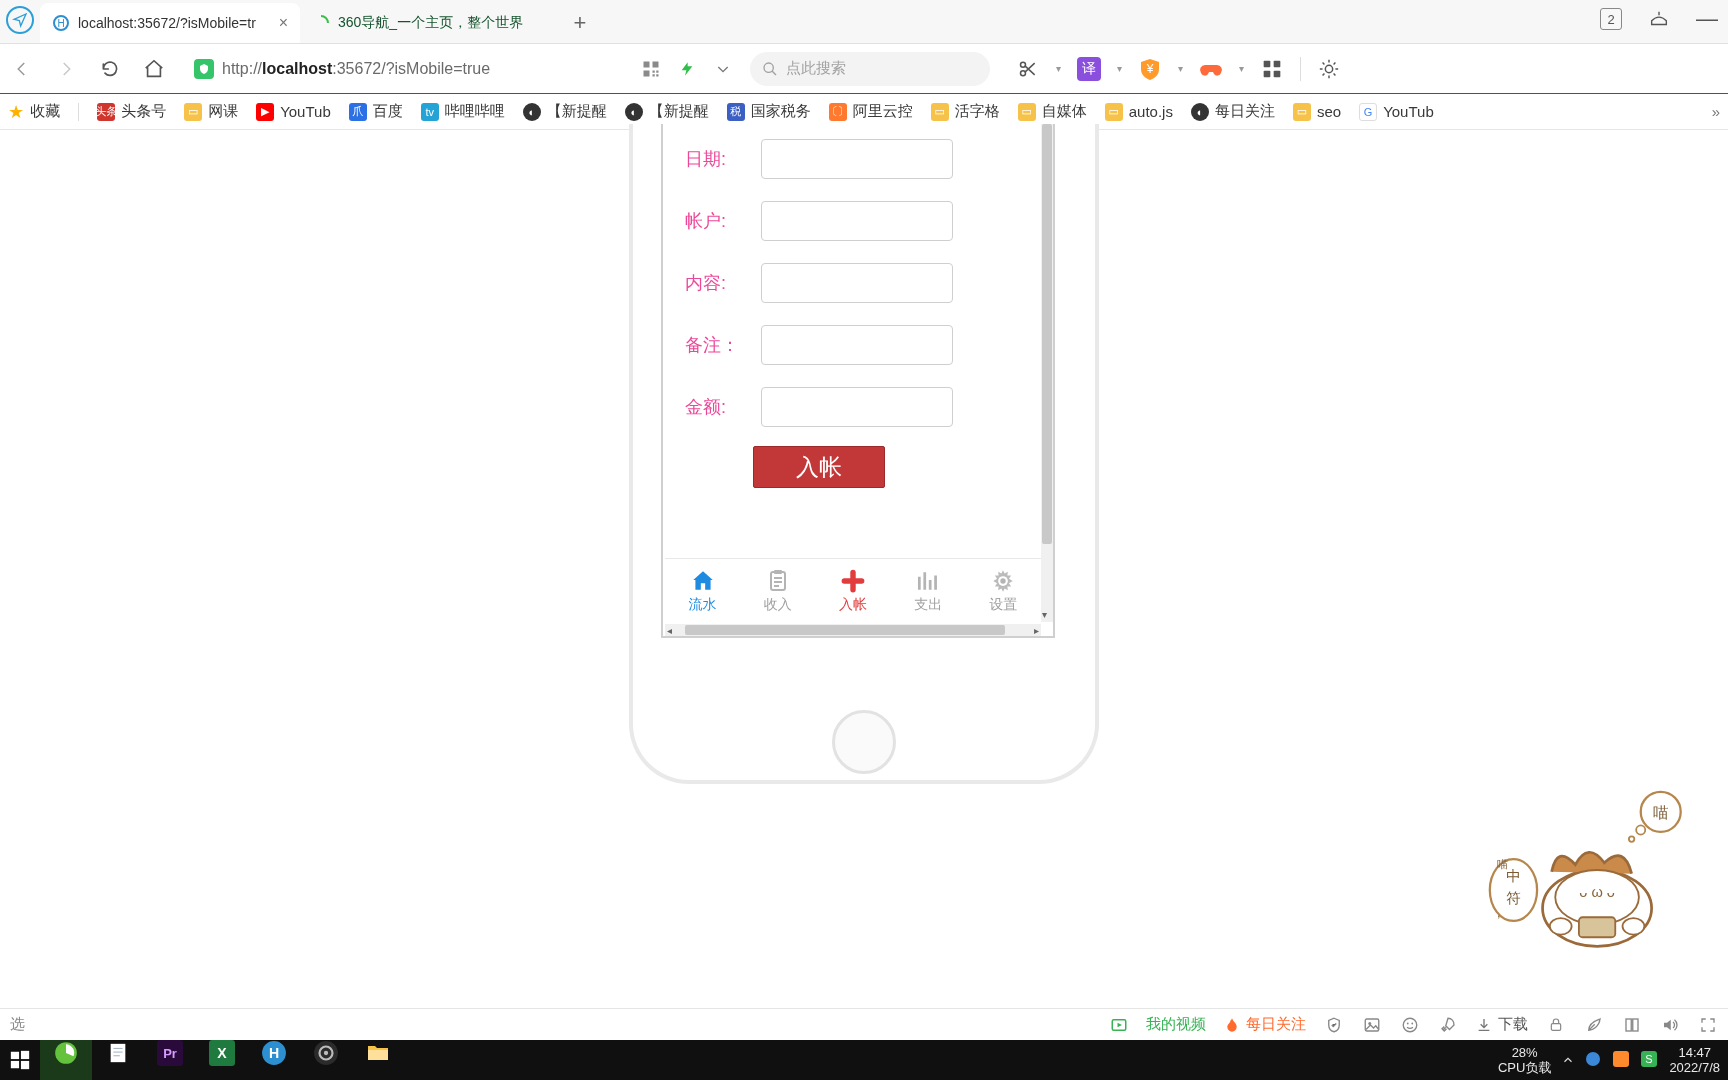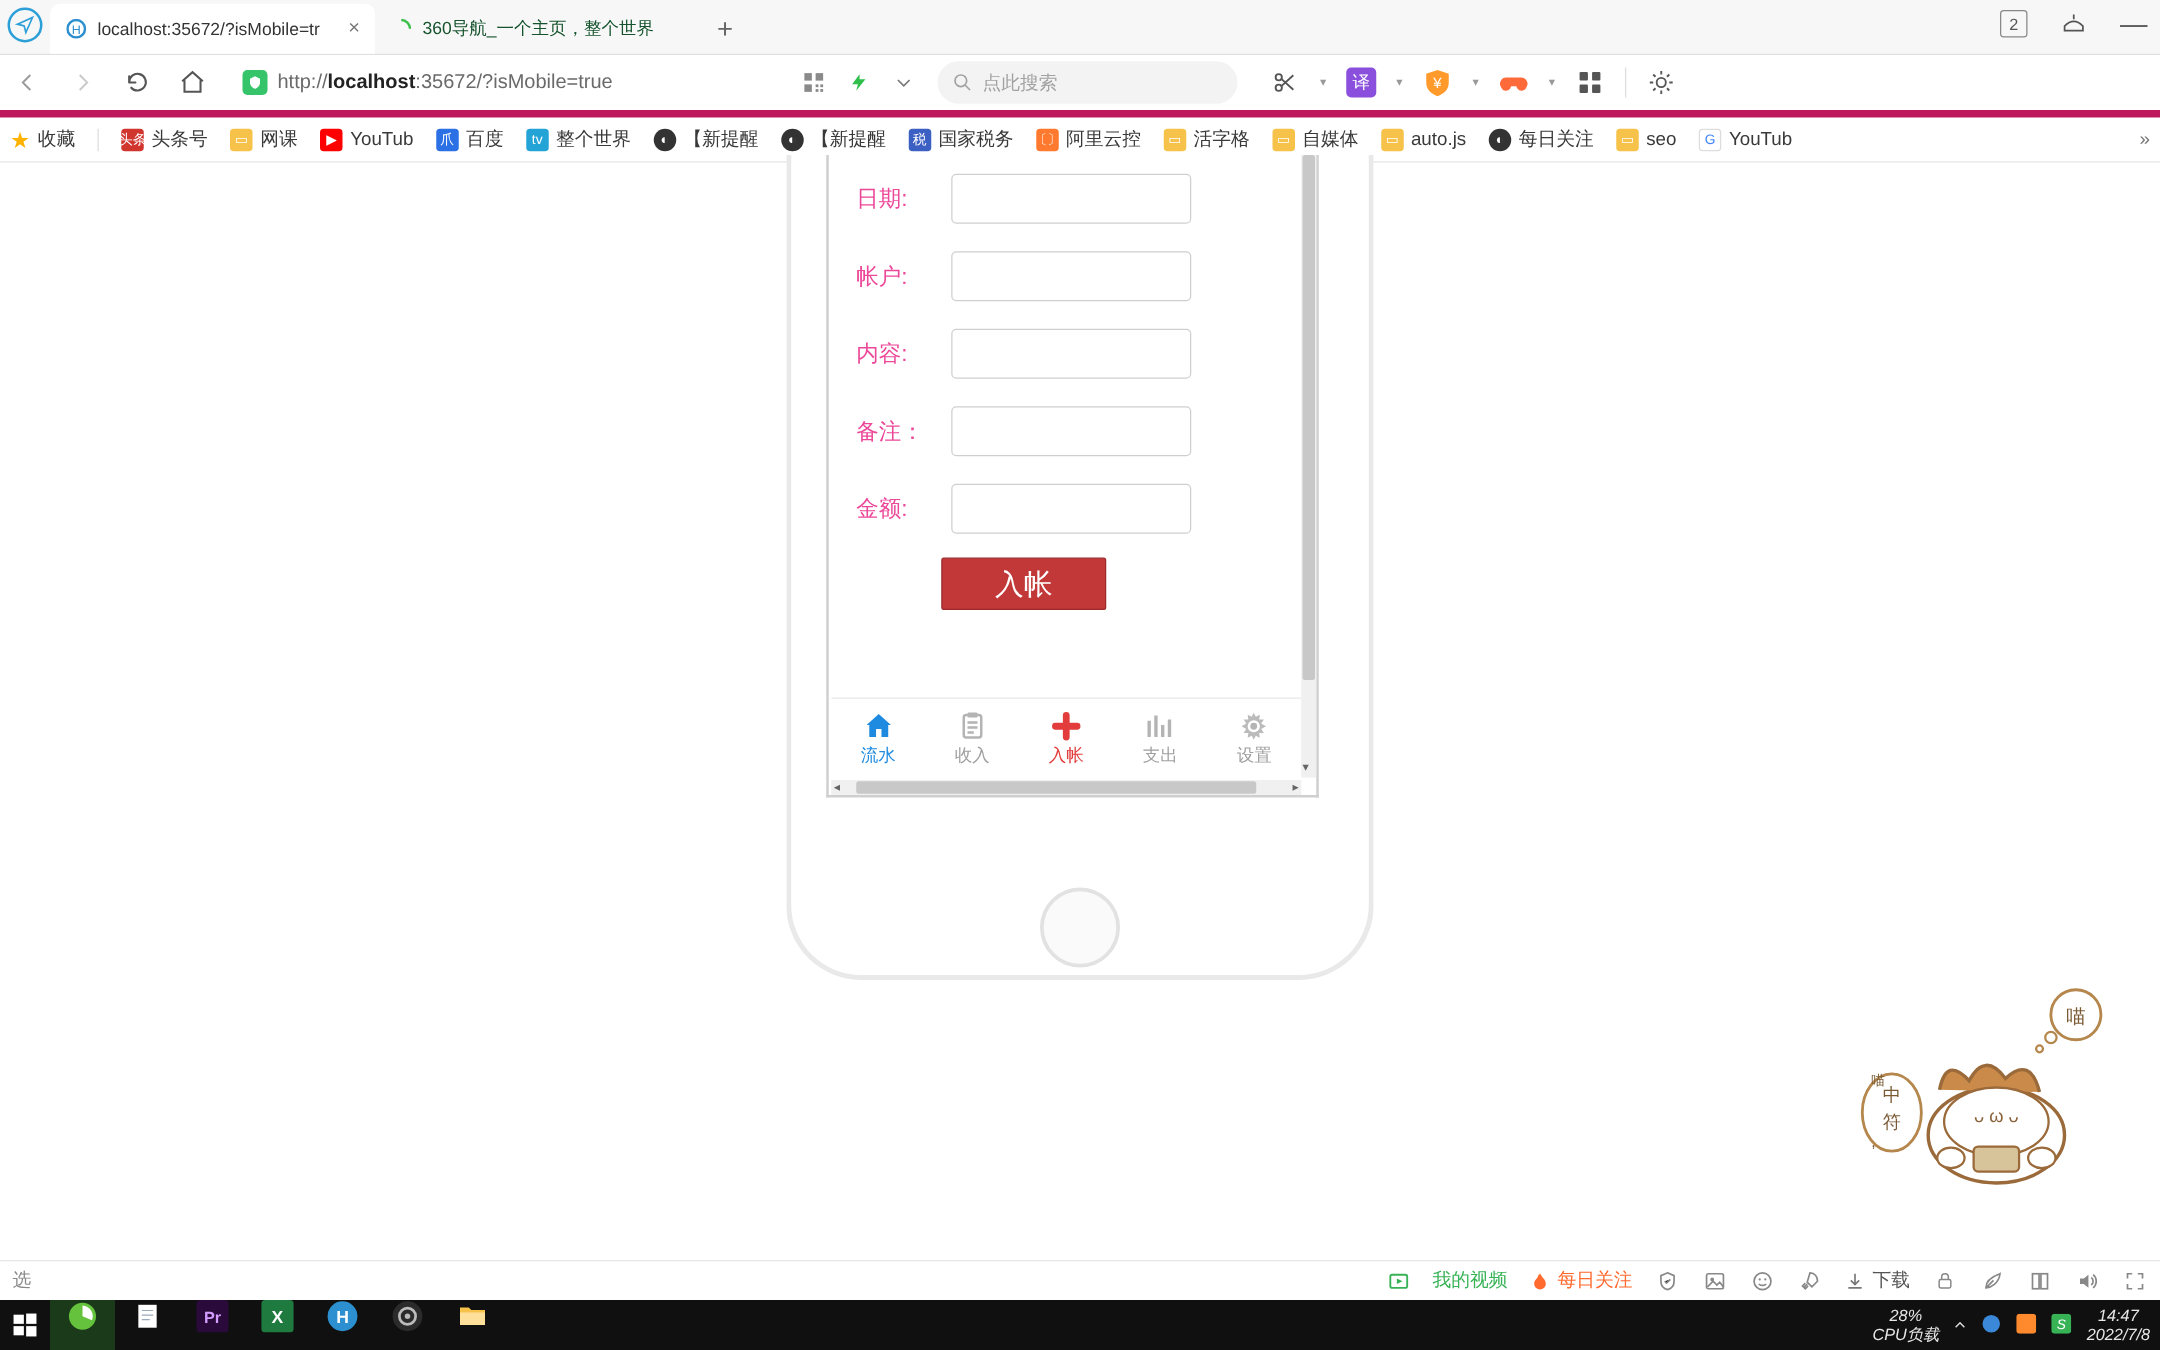--- a/index.html
+++ b/index.html
@@ -10,21 +10,21 @@
     .app-icon { position: absolute; left: 6px; top: 6px; width: 28px; height: 28px; border-radius: 50%; border: 2px solid #2c9fd8; display: flex; align-items: center; justify-content: center; color: #2c9fd8; font-size: 16px; }
     .tab { height: 40px; display: flex; align-items: center; padding: 0 12px; font-size: 14px; color: #14532d; min-width: 260px; border-top-left-radius: 8px; border-top-right-radius: 8px; position: relative; }
     .tab.active { background: #fff; color: #333; }
     .tab-favicon { width: 18px; height: 18px; margin-right: 8px; display: inline-flex; align-items: center; justify-content: center; }
     .tab-close { margin-left: auto; font-size: 16px; color: #777; cursor: pointer; }
     .new-tab { width: 40px; height: 40px; display: flex; align-items: center; justify-content: center; font-size: 22px; color: #666; cursor: pointer; }
     .win-controls { position: absolute; right: 10px; top: 6px; display: flex; gap: 26px; align-items: center; color: #555; }
     .win-box { width: 22px; height: 22px; border: 1px solid #888; font-size: 13px; display: flex; align-items: center; justify-content: center; border-radius: 3px; }
 
     
-    .addr-row { height: 50px; display: flex; align-items: center; padding: 0 8px; gap: 16px; border-bottom: 6px solid #be185d; }
+    .addr-row { height: 50px; display: flex; align-items: center; padding: 0 8px; gap: 16px; border-bottom: 1px solid #be185d; }
     .nav-btn { width: 28px; height: 28px; display: flex; align-items: center; justify-content: center; color: #888; font-size: 20px; cursor: pointer; }
     .url-bar { flex: 0 0 440px; height: 34px; display: flex; align-items: center; border-radius: 17px; padding: 0 10px; gap: 8px; font-size: 16px; color: #666; }
     .url-shield { width: 20px; height: 20px; background: #35c46a; border-radius: 4px; display: flex; align-items: center; justify-content: center; color: #fff; font-size: 11px; }
     .url-text { color: #6a6a6a; }
     .url-text b { color: #222; font-weight: 600; }
     .addr-icons { display: flex; gap: 14px; align-items: center; }
     .addr-icons .ico { width: 22px; height: 22px; display: flex; align-items: center; justify-content: center; }
     .search-box { flex: 0 0 240px; height: 34px; background: #f3f3f3; border-radius: 17px; display: flex; align-items: center; padding: 0 12px; color: #a2a2a2; font-size: 15px; gap: 8px; }
     .right-tools { display: flex; gap: 16px; align-items: center; margin-left: 10px; }
     .tool { width: 24px; height: 24px; display: flex; align-items: center; justify-content: center; font-size: 14px; }
@@ -78,21 +78,21 @@
     .status { position: absolute; left: 0; right: 0; bottom: 40px; height: 32px; border-top: 1px solid #e5e5e5; display: flex; align-items: center; padding: 0 10px; font-size: 15px; color: #555; }
     .status-left { color: #888; }
     .status-right { margin-left: auto; display: flex; align-items: center; gap: 18px; }
     .sico { width: 20px; height: 20px; display: flex; align-items: center; justify-content: center; color: #777; }
 
     
     .taskbar { position: absolute; left: 0; right: 0; bottom: 0; height: 40px; background: #101010; display: flex; align-items: center; }
     .win-start { width: 40px; height: 40px; display: flex; align-items: center; justify-content: center; }
     .tapp { width: 52px; height: 40px; display: flex; align-items: flex-start; justify-content: center; }
     .tsep { flex: 1; }
-    .tray { display: flex; align-items: center; gap: 10px; padding-right: 8px; color: #e8e8e8; font-size: 13px; font-style: italic; }
+    .tray { display: flex; align-items: center; gap: 10px; padding-right: 8px; color: #e8e8e8; font-size: 13px; }
     .tray-item { display: flex; flex-direction: column; align-items: center; line-height: 15px; }
     .tray .ico { width: 18px; height: 18px; }
 
     
     svg { display: block; }
   </style>
 </head>
 <body>
 
 <div class="app-icon">
@@ -268,21 +268,21 @@
   <span class="bm-item">
       <span class="bm-ico" style="background:#ff0000">▶</span>
       <span>YouTub</span>
     </span>
   <span class="bm-item">
       <span class="bm-ico" style="background:#2b70e4">爪</span>
       <span>百度</span>
     </span>
   <span class="bm-item">
       <span class="bm-ico" style="background:#24a4d6">tv</span>
-      <span>整个世界</span>
+      <span>哔哩哔哩</span>
     </span>
   <span class="bm-item">
       <span class="bm-ico" style="background:#333;border-radius:50%">◐</span>
       <span>【新提醒</span>
     </span>
   <span class="bm-item">
       <span class="bm-ico" style="background:#333;border-radius:50%">◐</span>
       <span>【新提醒</span>
     </span>
   <span class="bm-item">

